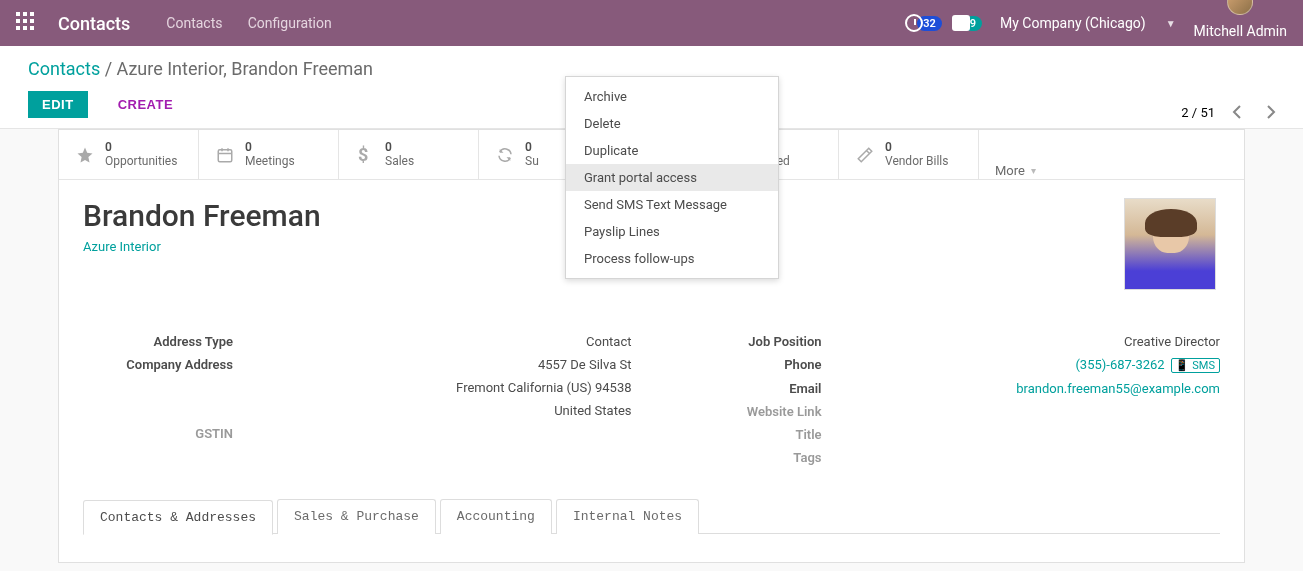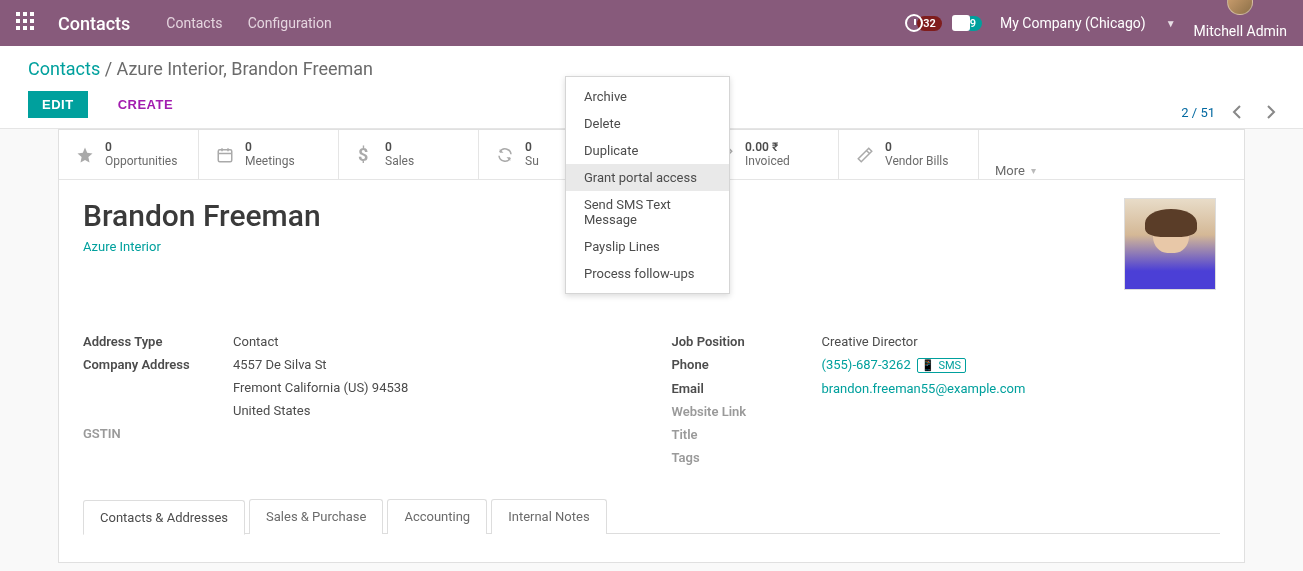--- a/index.html
+++ b/index.html
@@ -8,44 +8,44 @@
 
 .navbar { background: #875a7b; height: 46px; display: flex; align-items: center; padding: 0 16px; color: #fff; }
 .navbar .apps { width: 22px; height: 22px; display: grid; grid-template-columns: repeat(3,4px); grid-template-rows: repeat(3,4px); gap: 3px; margin-right: 20px; cursor: pointer; }
 .navbar .apps span { background: #fff; width: 4px; height: 4px; }
 .navbar .brand { font-size: 18px; font-weight: 500; margin-right: 36px; }
 .navbar .menu a { color: #e5d5df; text-decoration: none; font-size: 14px; margin-right: 22px; cursor: pointer; }
 .navbar .spacer { flex: 1; }
 .badge-clock { display:inline-flex; align-items:center; margin-right:10px;}
 .badge-clock .circ { width:18px;height:18px;border:2px solid #fff;border-radius:50%;position:relative;margin-right:-6px;}
 .badge-clock .circ::after{content:'';position:absolute;left:7px;top:3px;width:2px;height:6px;background:#fff;}
-.badge-clock .num{background:#7f1d1d;color:#fff;border-radius:10px;padding:1px 6px;font-size:11px;font-weight:600;}
+.badge-clock .num{background:#1d4ed8;color:#fff;border-radius:10px;padding:1px 6px;font-size:11px;font-weight:600;}
 .badge-chat{display:inline-flex;align-items:center;margin-right:18px;cursor:pointer;}
 .badge-chat .bubble{width:18px;height:16px;background:#fff;border-radius:3px;position:relative;margin-right:-6px;}
 .badge-chat .bubble::after{content:'';position:absolute;bottom:-4px;left:4px;border:4px solid transparent;border-top-color:#fff;}
 .badge-chat .num{background:#00a09d;color:#fff;border-radius:10px;padding:1px 6px;font-size:11px;font-weight:600;}
 .company { margin-right: 18px; font-size: 14px; cursor: pointer; display:flex; align-items:center; gap:20px;}
 .user { display: flex; align-items: center; font-size: 14px; cursor: pointer; gap:8px;flex-direction:column;}
 .avatar { width: 26px; height: 26px; border-radius: 50%; background: linear-gradient(135deg,#d4a574,#8b6f47); border:1px solid rgba(255,255,255,0.4);}
 .caret{font-size:10px;opacity:.8;}
 
 
 .controlbar { background: #fff; border-bottom: 1px solid #e5e5e5; padding: 12px 28px 10px; position:relative;}
 .breadcrumb { font-size: 18px; color: #6b6b6b; margin-bottom: 12px; }
 .breadcrumb a { color: #00a09d; text-decoration: none; }
 .actions-row { display: flex; align-items: center; }
 .btn-edit { background: #00a09d; color: #fff; border: none; padding: 6px 14px; font-size: 13px; font-weight: 600; letter-spacing: .5px; cursor: pointer; margin-right: 10px;}
 .btn-create { background: none; border: none; color: #a21caf; font-size: 13px; font-weight: 600; letter-spacing: .5px; cursor: pointer; margin-left: 20px; }
 .action-wrap { position: absolute; left: 565px; top: 50px; }
 .btn-action { background: #fff; border: 1px solid #ccc; padding: 4px 10px; font-size: 13px; cursor: pointer; display:inline-flex;align-items:center;gap:6px;}
-.pager { position:absolute; right:20px; top:54px; display:flex; align-items:center; gap:10px; color:#0369a1; font-size:13px;}
+.pager { position:absolute; right:20px; top:54px; display:flex; align-items:center; gap:10px; color:#000000; font-size:13px;}
 .pager .arrow{width:24px;height:24px;display:flex;align-items:center;justify-content:center;cursor:pointer;color:#6b6b6b;}
 
 
-.dropdown { position: absolute; left: 565px; top: 76px; width: 165px; background: #fff; border: 1px solid #d5d5d5; box-shadow: 0 2px 6px rgba(0,0,0,.15); z-index: 10; padding: 6px 0;}
+.dropdown { position: absolute; left: 565px; top: 76px; width: 214px; background: #fff; border: 1px solid #d5d5d5; box-shadow: 0 2px 6px rgba(0,0,0,.15); z-index: 10; padding: 6px 0;}
 .dropdown .item { padding: 6px 18px; font-size: 13px; color: #4c4c4c; cursor: pointer; }
 .dropdown .item.hl { background: #e9e9e9; }
 
 
 .sheet-wrap{padding: 0 58px;}
 .sheet { background: #fff; border: 1px solid #e0e0e0; margin-top: 0; }
 .statbar { display: flex; border-bottom: 1px solid #e5e5e5; height: 50px;}
 .statbtn { flex: 0 0 auto; min-width: 140px; padding: 6px 16px; border-right: 1px solid #e5e5e5; display: flex; align-items: center; gap: 10px; color: #6b6b6b; cursor:pointer;}
 .statbtn .ic{width:20px;color:#9a9a9a;display:flex;align-items:center;justify-content:center;}
 .statbtn .txt{display:flex;flex-direction:column;line-height:1.1;}
@@ -56,29 +56,29 @@
 .body{padding: 18px 24px 28px;}
 .titlebar{display:flex;justify-content:space-between;align-items:flex-start;}
 .name{font-size:30px;font-weight:500;color:#3a3a3a;margin-bottom:6px;}
 .company-link{color:#00a09d;font-size:13px;}
 .photo{width:92px;height:92px;background:linear-gradient(180deg,#e8dcc8 0%,#d4b896 40%,#4b3fd6 80%);border:1px solid #ddd;margin-right:4px;position:relative;overflow:hidden;}
 .photo::before{content:'';position:absolute;left:28px;top:12px;width:36px;height:42px;background:#e8c8a8;border-radius:50% 50% 40% 40%;}
 .photo::after{content:'';position:absolute;left:20px;top:10px;width:52px;height:28px;background:#5a3d28;border-radius:50% 50% 30% 30%;}
 
 .fields{display:flex;gap:40px;margin-top:40px;}
 .col{flex:1;}
-.row{display:flex;padding:4px 0;font-size:13px;}
+.row{display:flex;padding:4px 0;font-size:13px;text-align:right;}
 .row .lab{width:150px;font-weight:600;color:#4c4c4c;}
 .row .lab.muted{color:#9a9a9a;font-weight:600;}
 .row .val{flex:1;color:#4c4c4c;}
 .row .val.link{color:#00a09d;}
 .sms{display:inline-flex;align-items:center;gap:3px;font-size:11px;color:#00a09d;border:1px solid #00a09d;padding:0 4px;border-radius:2px;margin-left:6px;}
 
 .tabs{display:flex;margin-top:30px;}
-.tab{padding:9px 16px;border:1px solid #ddd;border-bottom:none;background:#fff;font-size:13px;color:#6b6b6b;cursor:pointer;margin-right:4px;border-radius:3px 3px 0 0;}
+.tab{padding:9px 16px;border:1px solid #ddd;border-bottom:none;background:#fff;font-size:13px;color:#6b6b6b;cursor:pointer;margin-right:4px;border-radius:3px 3px 0 0;font-family:Liberation Mono, monospace;}
 .tab.active{color:#4c4c4c;border-bottom:1px solid #fff;position:relative;top:1px;}
 .tabline{border-top:1px solid #ddd;margin-top:-1px;}
 
 svg{display:block;}
 </style>
 </head>
 <body>
 
 <div class="navbar">
   <div class="apps">

